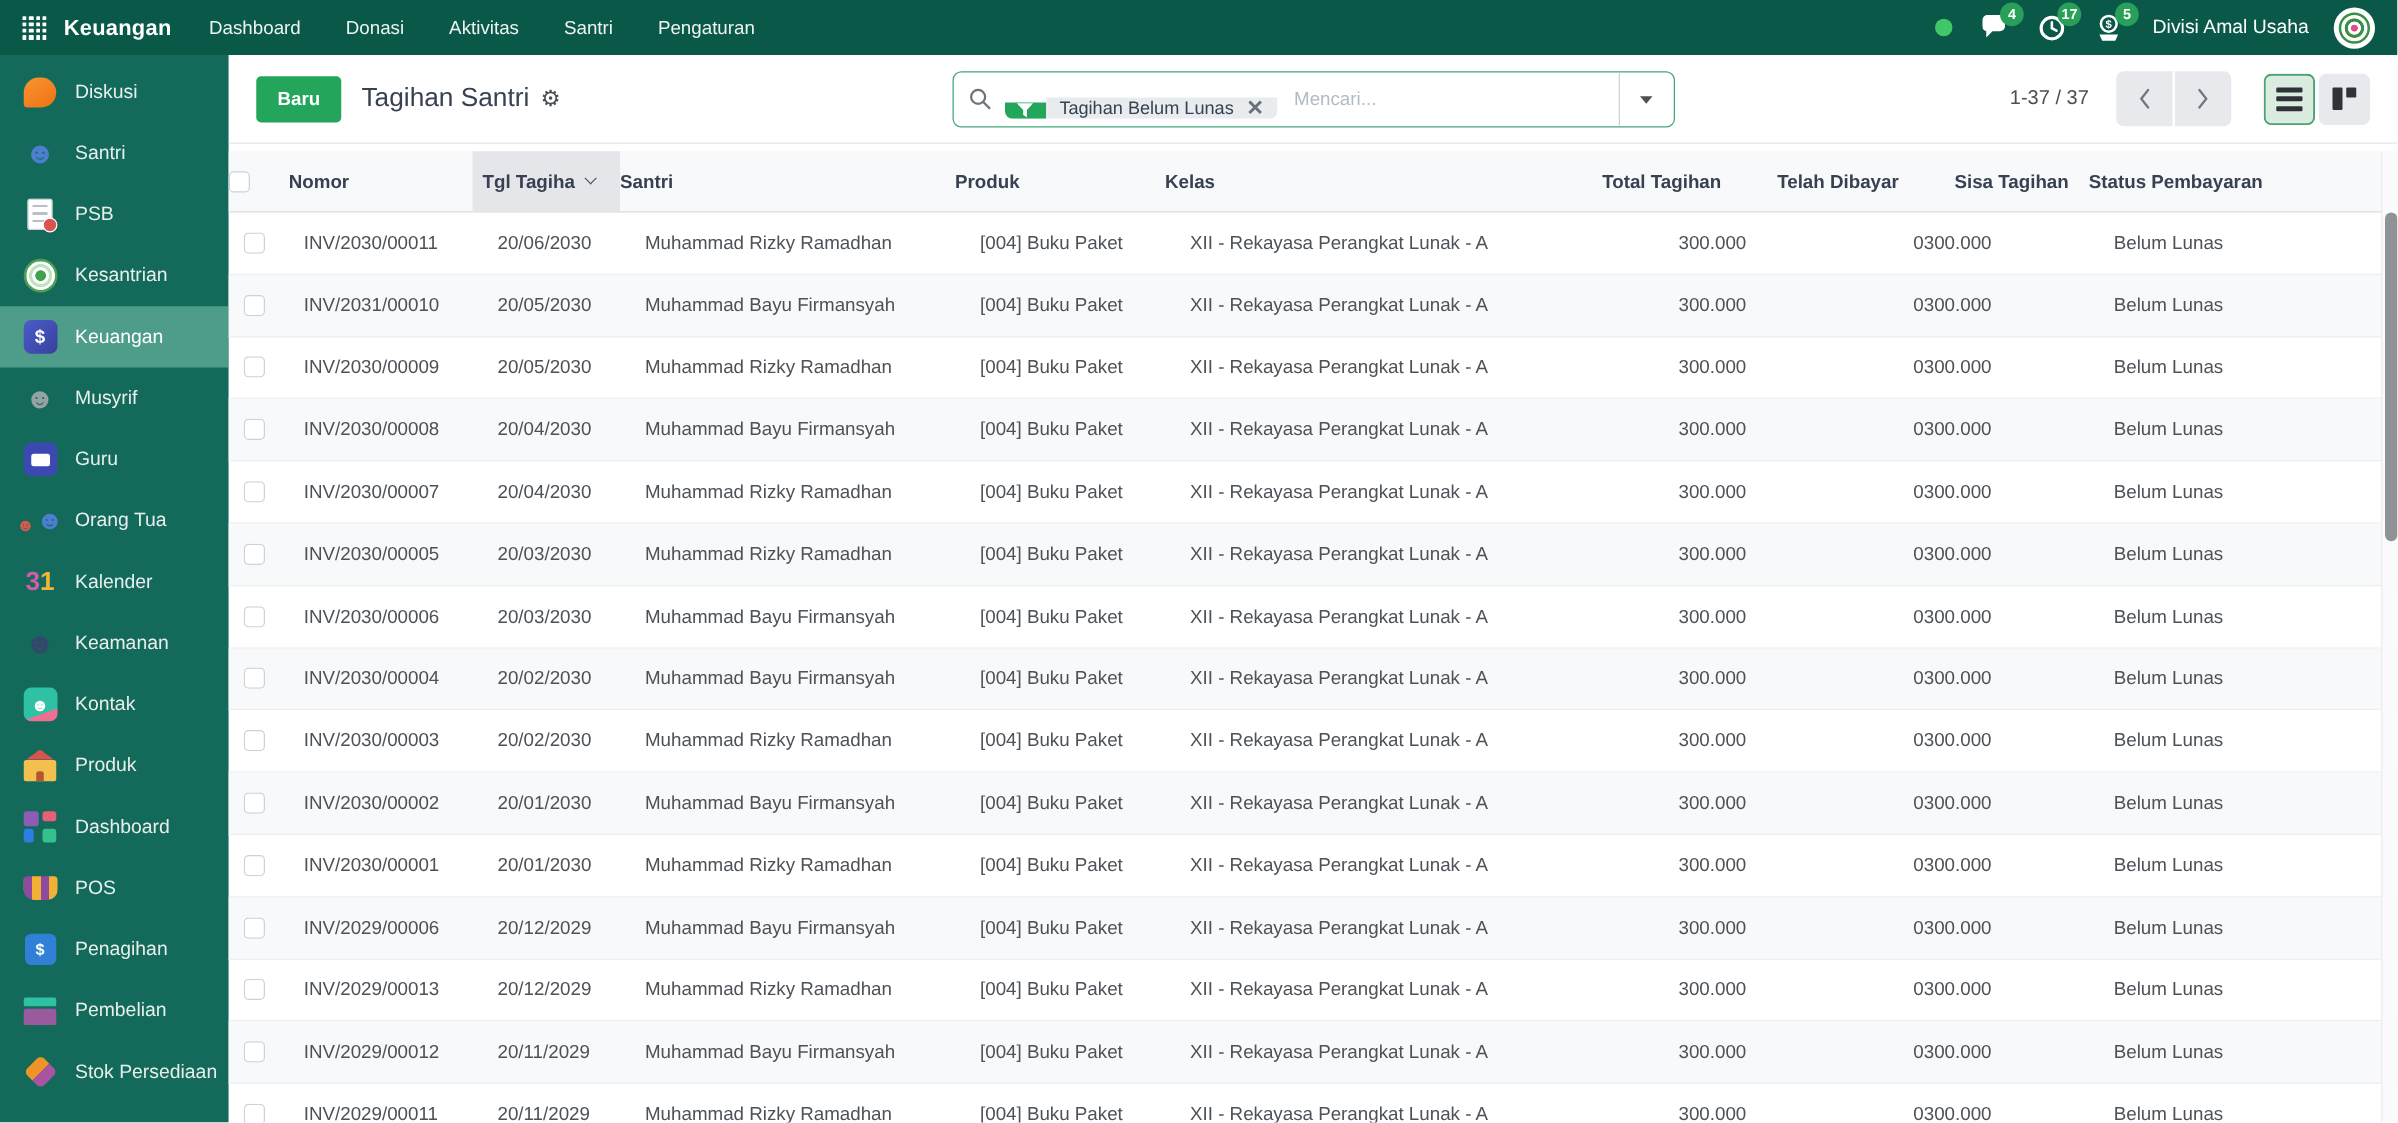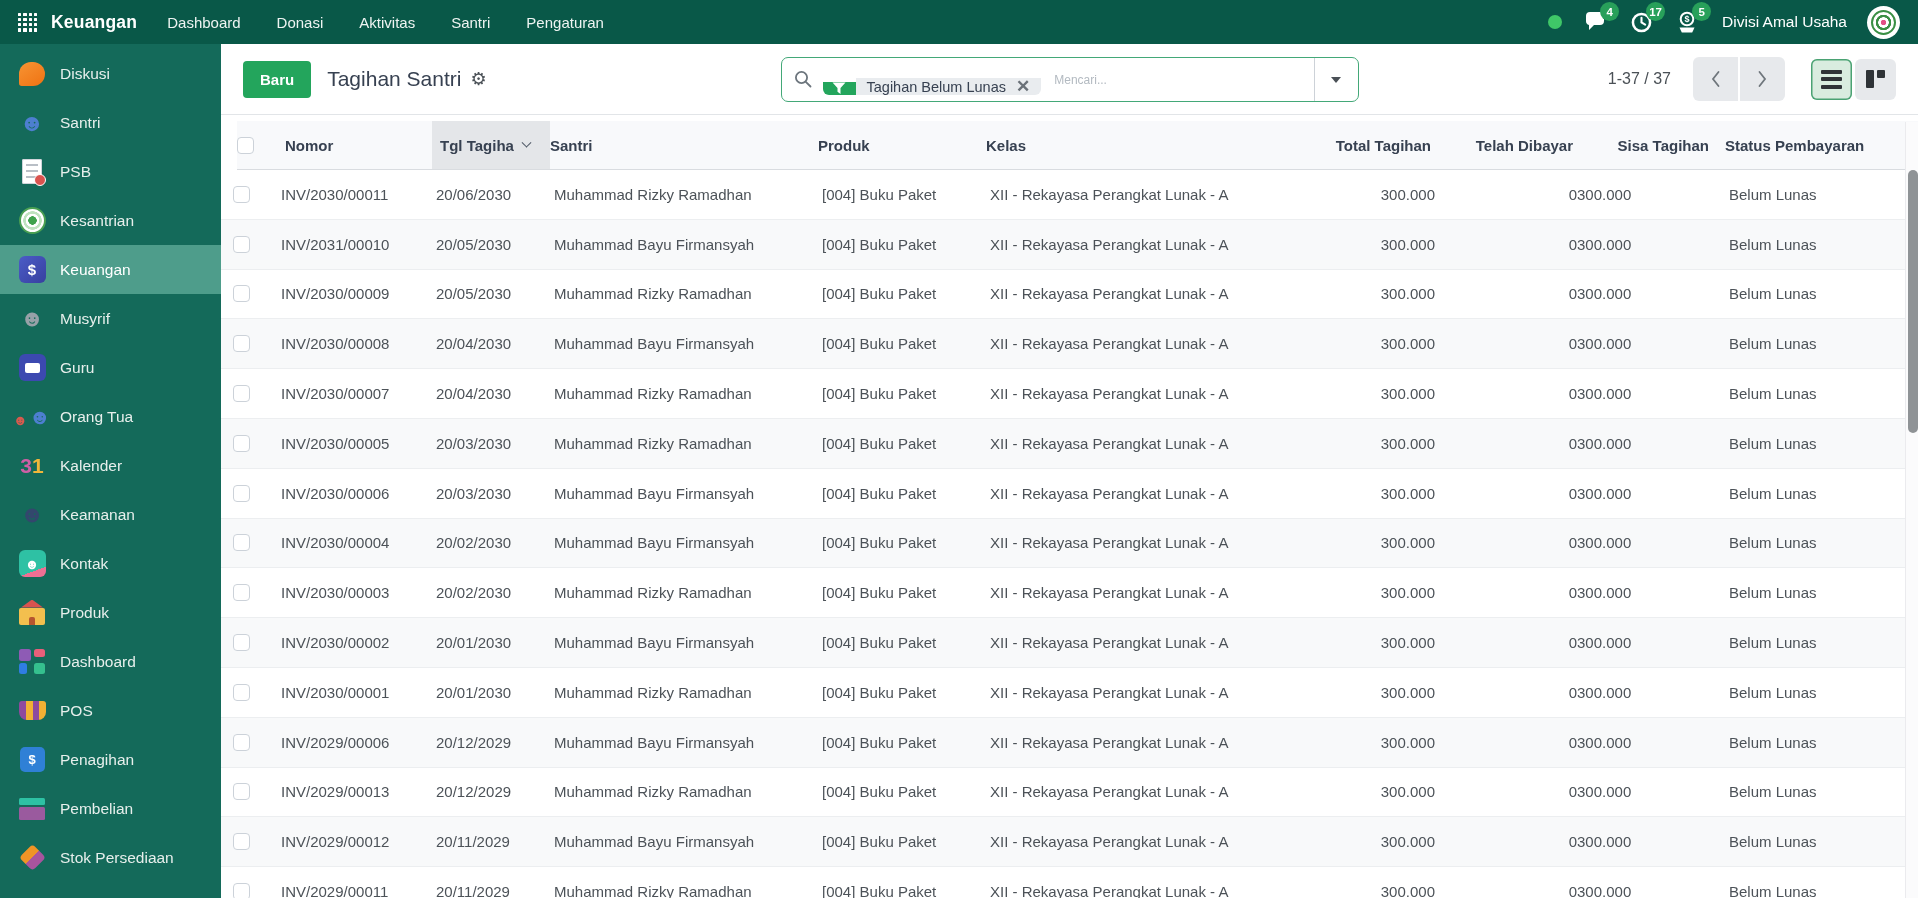--- a/index.html
+++ b/index.html
@@ -19,21 +19,21 @@
   .nav-icon-btn { position:relative; display:flex; align-items:center; justify-content:center; width:26px; height:26px; cursor:pointer; }
   .nav-badge { position:absolute; top:-7px; right:-11px; min-width:19px; height:19px; padding:0 3px; border-radius:10px; background:#28a05a; color:#fff; font-size:11.5px; font-weight:700; display:flex; align-items:center; justify-content:center; }
   .company-name { font-size:15.5px; margin-left:2px; cursor:pointer; }
   .avatar { width:33px; height:33px; border-radius:50%; background:#fff; display:flex; align-items:center; justify-content:center; cursor:pointer; overflow:hidden; }
   .avatar .emblem { width:25px; height:25px; border-radius:50%; border:2px solid #3a8f45; background:radial-gradient(circle,#e24f86 0 2.5px,#fff 3px 5px,#3a8f45 5.5px 7.5px,#fff 8px); }
 
   
   .app-body { display:flex; height:854px; }
 
   
-  .sidebar { width:221px; flex:none; background:#146a5a; overflow:hidden; padding-top:5px; }
+  .sidebar { width:183px; flex:none; background:#146a5a; overflow:hidden; padding-top:5px; }
   .s-item { height:49px; display:flex; align-items:center; gap:13px; padding:0 8px 0 17px; color:#e7efec; font-size:15.5px; cursor:pointer; white-space:nowrap; }
   .s-item.active { background:#4e9d8b; color:#fff; }
   .si { width:30px; height:30px; flex:0 0 30px; display:flex; align-items:center; justify-content:center; }
   .glyph { line-height:1; }
   .tile { width:27px; height:27px; border-radius:6px; display:flex; align-items:center; justify-content:center; color:#fff; font-weight:700; font-size:15px; }
   .tile-indigo { background:linear-gradient(135deg,#4b5cc7,#37409f); }
   .tile-blue { background:#3c49b0; }
   .tile-blue .board { width:15px; height:10px; background:#fff; border-radius:2px; }
   .tile-teal { background:linear-gradient(160deg,#2ec1a4 72%,#ef6f93 72%); }
   .tile-blue2 { background:#2f80d6; width:25px; height:25px; font-size:13px; border-radius:5px; }
@@ -65,21 +65,21 @@
   .control-panel { height:71px; display:flex; align-items:center; padding:0 22px; border-bottom:1px solid #e2e5e8; position:relative; }
   .btn-new { background:#23a55c; color:#fff; font-family:inherit; font-weight:700; font-size:15px; border:none; border-radius:4px; padding:10px 17px; cursor:pointer; }
   .view-title { font-size:21px; color:#374151; margin-left:16px; font-weight:400; }
   .gear { font-size:18px; color:#4a5056; margin-left:9px; cursor:pointer; line-height:1; }
 
   .search-box { position:absolute; left:50%; top:13px; transform:translateX(-50%); width:578px; height:45px; border:1px solid #43a878; border-radius:7px; background:#fff; display:flex; align-items:center; padding-left:12px; }
   .facet { display:flex; align-items:flex-end; height:31px; border-radius:6px; overflow:hidden; margin-left:10px; flex:none; }
   .facet-icon { background:#23a55c; width:33px; display:flex; align-items:center; justify-content:center; }
   .facet-body { background:#e9ecef; display:flex; align-items:center; padding:0 11px; font-size:14.5px; color:#374151; gap:10px; }
   .facet-x { color:#6a7178; font-size:17px; font-weight:700; cursor:pointer; line-height:1; }
-  .search-input { flex:1; min-width:0; border:none; outline:none; font-family:inherit; font-size:12px; color:#495057; margin-left:13px; background:transparent; }
+  .search-input { flex:1; min-width:0; border:none; outline:none; font-family:inherit; font-size:15px; color:#495057; margin-left:13px; background:transparent; }
   .search-input::placeholder { color:#b3bac1; }
   .search-caret { width:44px; align-self:stretch; border-left:1px solid #cdd2d8; display:flex; align-items:center; justify-content:center; cursor:pointer; }
   .tri-down { width:0; height:0; border-left:5px solid transparent; border-right:5px solid transparent; border-top:6px solid #4a5056; }
 
   .cp-right { margin-left:auto; display:flex; align-items:center; }
   .pager-text { font-size:16px; color:#4a5056; }
   .pager-btns { display:flex; gap:2px; margin-left:22px; }
   .pager-btn { width:45px; height:44px; background:#e7e9ec; border:none; display:flex; align-items:center; justify-content:center; cursor:pointer; }
   .pager-btn.prev { border-radius:6px 0 0 6px; }
   .pager-btn.next { border-radius:0 6px 6px 0; }
@@ -87,21 +87,21 @@
   .sw-btn { width:41px; height:41px; border-radius:6px; background:#e7e9ec; border:none; display:flex; align-items:center; justify-content:center; cursor:pointer; }
   .sw-btn.active { background:#d9ecdf; box-shadow:inset 0 0 0 1.5px #4aa273; }
   .list-ico { display:flex; flex-direction:column; gap:3.5px; }
   .list-ico i { width:21px; height:4px; background:#2f3337; border-radius:1px; }
   .kan-ico { display:flex; gap:3px; align-items:flex-start; }
   .kan-ico .kl { width:8px; height:18px; background:#2f3337; border-radius:1px; }
   .kan-ico .kr { width:8px; height:8px; background:#2f3337; border-radius:1px; }
 
   
   .list-table { margin-top:6px; }
-  .t-head { display:flex; align-items:center; height:49px; background:#f8f9fb; border-bottom:1px solid #d9dce0; font-weight:700; font-size:15px; color:#374151; padding-left:0; padding-right:13px;margin-left:16px; }
+  .t-head { display:flex; align-items:center; height:49px; background:#f8f9fb; border-bottom:1px solid #d9dce0; font-weight:700; font-size:15px; color:#374151; padding-left:0; padding-right:13px; }
   .th { display:flex; align-items:center; height:100%; cursor:pointer; }
   .th.sorted { background:#e4e6e9; padding-left:8px; margin-left:-8px; padding-right:10px; }
   .sort-caret { width:7px; height:7px; border-right:1.8px solid #4b5563; border-bottom:1.8px solid #4b5563; transform:rotate(45deg) translate(-2px,-2px); margin-left:9px; flex:none; }
   .t-row { display:flex; align-items:center; height:49.8px; border-bottom:1px solid #eceef0; font-size:15px; color:#4c5258; padding-left:12px; padding-right:30px; cursor:pointer; }
   .t-row.alt { background:#f8f9fa; }
   .c { overflow:hidden; white-space:nowrap; text-overflow:ellipsis; }
   .col-cb { width:48px; flex:none; display:flex; align-items:center; }
   .col-nomor { width:155px; flex:none; }
   .col-tgl { width:118px; flex:none; }
   .col-santri { width:268px; flex:none; }

